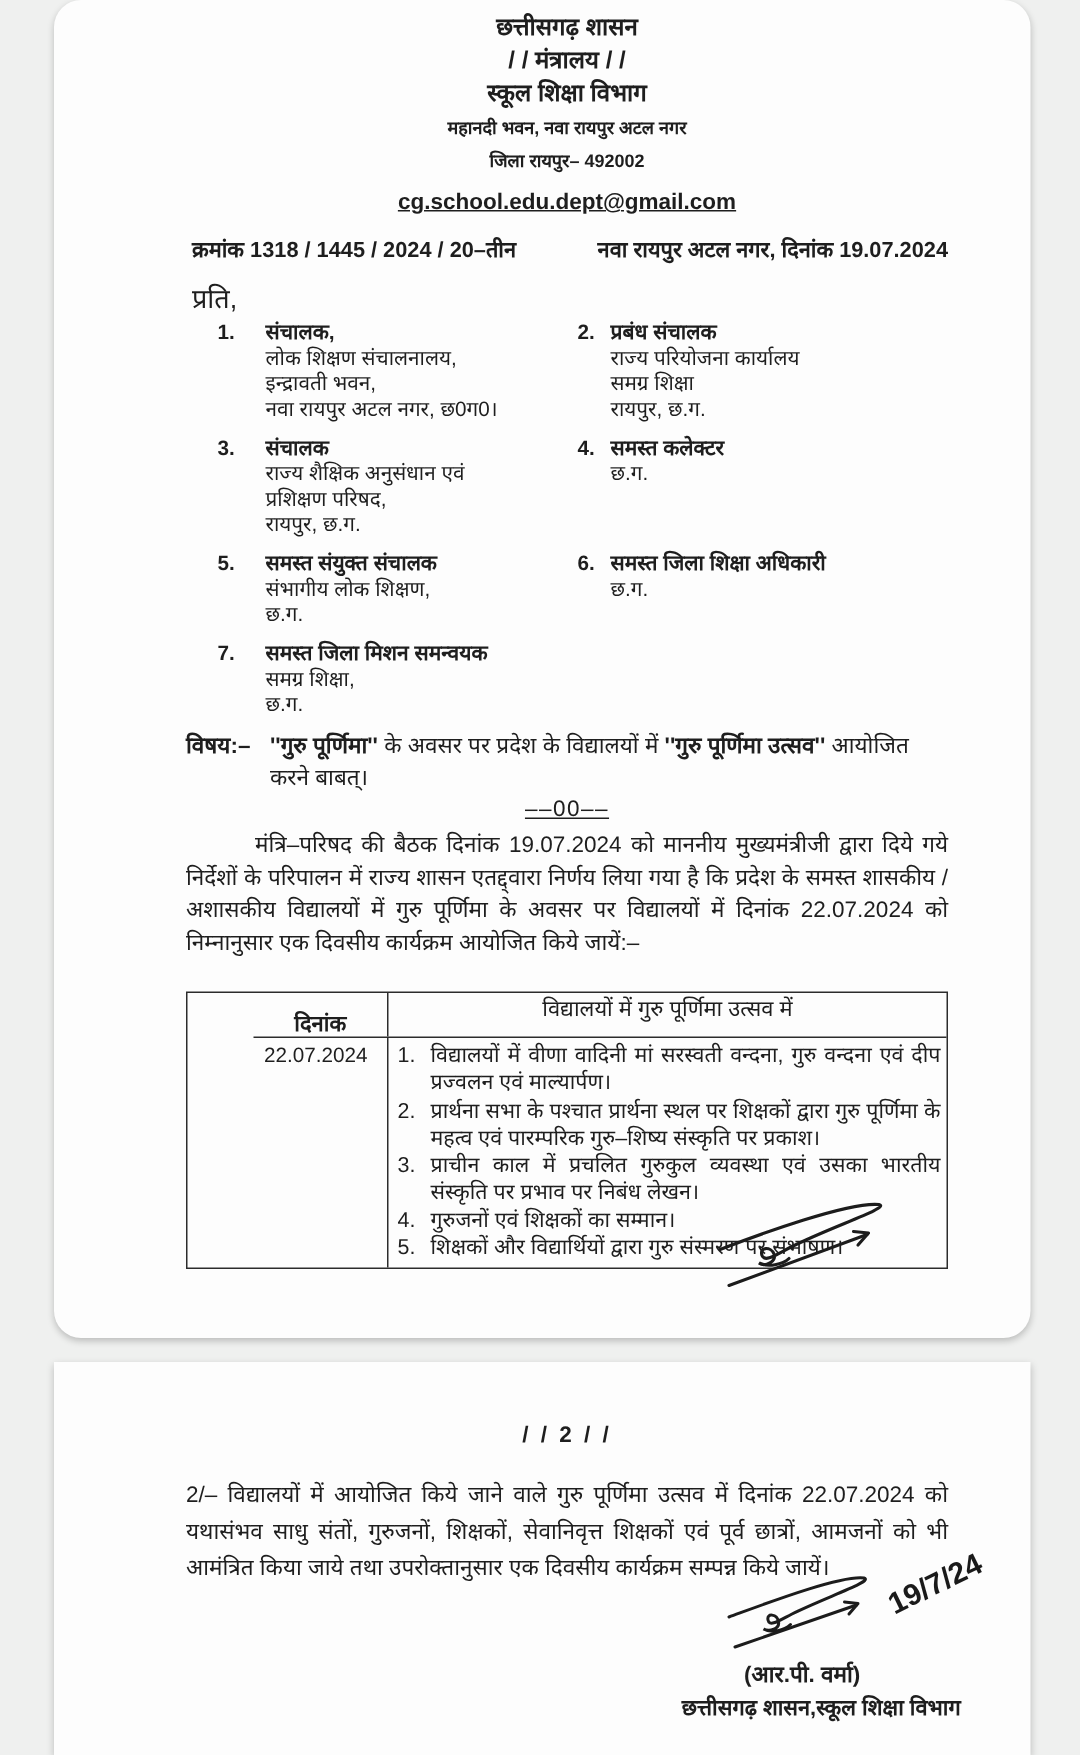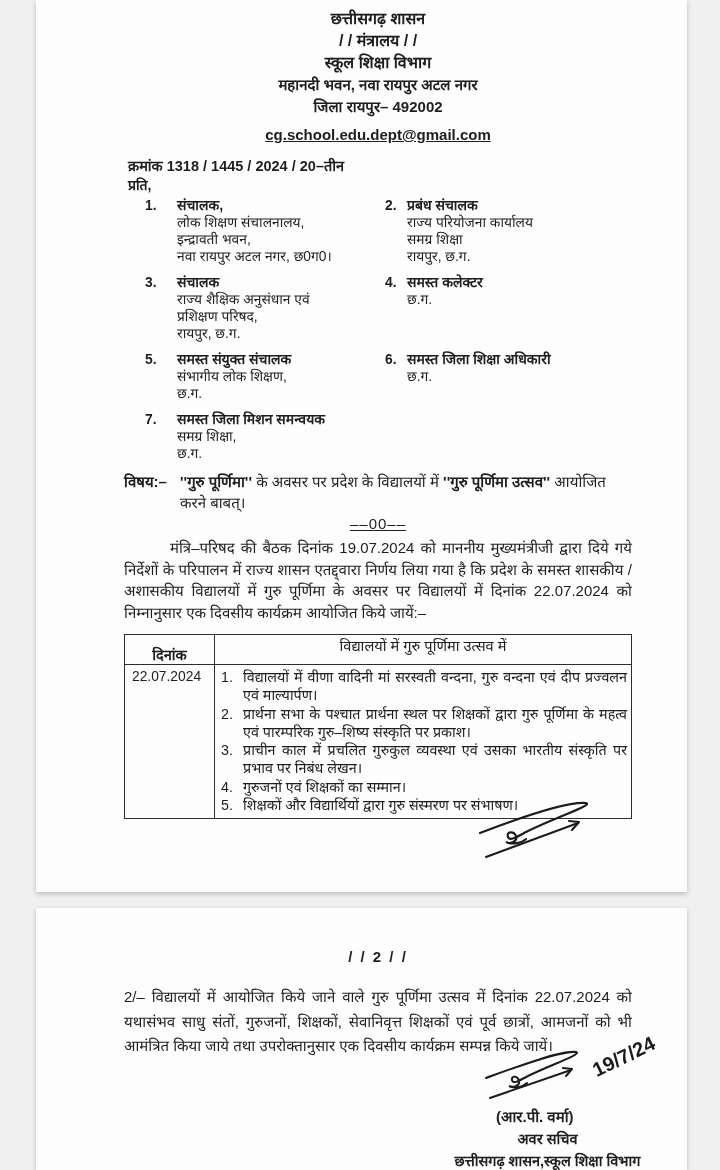--- a/index.html
+++ b/index.html
@@ -11,48 +11,48 @@
     position:relative;
     overflow:hidden;
   }
   .page {
     position:absolute;
     left:36px;
     width:651px;
     background:#fdfdfd;
     box-shadow:0 2px 5px rgba(0,0,0,0.22);
   }
-  #page1 { top:0; height:892px; }
+  #page1 { top:0; height:892px;border-radius:18px; }
   #page2 { top:908px; height:262px; }
   .content { padding:8px 55px 0 88px; }
   .content2 { padding:40px 55px 0 88px; }
 
   .doc-header { text-align:center; line-height:22px; }
   .doc-header .h-line { font-weight:700; font-size:16px; }
-  .doc-header .h-line.small { font-size:15px; }
+  .doc-header .h-line.small { font-size:12px; }
   .doc-header .h-email { font-weight:700; font-size:15px; text-decoration:underline; margin-top:6px; }
 
   .ref-row { display:flex; justify-content:space-between; margin-top:9px; margin-left:4px; font-size:14.5px; font-weight:700; }
-  .to-label { margin-left:4px; margin-top:0; font-size:14px; font-weight:700; }
+  .to-label { margin-left:4px; margin-top:11px; font-size:18px; font-weight:400; }
 
   .recipients { display:grid; grid-template-columns:240px 1fr; margin-left:21px; margin-top:3px; row-gap:9px; }
   .recipient { display:flex; font-size:13.8px; line-height:17px; }
   .recipient .num { width:32px; flex:0 0 32px; font-weight:700; }
   .recipient.c2 .num { width:22px; flex:0 0 22px; }
   .recipient .lines .t { font-weight:700; font-size:14px; }
 
   .subject-row { display:flex; margin-top:9px; font-size:15px; line-height:21px; }
   .subject-row .s-label { width:56px; flex:0 0 56px; font-weight:700; }
   .subject-row .s-bold { font-weight:700; }
 
   .separator { text-align:center; font-size:15px; margin-top:2px; letter-spacing:1px;text-decoration:underline; }
 
   .para { margin-top:5px; font-size:15px; line-height:21.5px; text-align:justify; text-indent:46px; }
 
-  .doc-table { border:1.6px solid #2c2c2c; margin-top:11px; font-size:14.3px; }
+  .doc-table { border:1.6px solid #2c2c2c; margin-top:22px; font-size:14.3px;padding-left:44px; }
   .t-row { display:flex; }
   .t-c1 { width:90px; flex:0 0 90px; border-right:1.4px solid #2c2c2c; text-align:center; }
   .t-c2 { flex:1; }
   .t-head { border-bottom:1.4px solid #2c2c2c; }
   .t-head .t-c1 { font-weight:700; padding-top:9px; font-size:14.6px; }
   .t-head .t-c2 { font-weight:400; text-align:center; line-height:19px; padding:2px 0 3px; font-size:14.6px; }
   .t-body .t-c1 { text-align:left; padding:4px 2px 0 7px; font-size:13.8px; }
   .t-body .t-c2 { padding:3px 4px 4px 6px; }
   .t-item { display:flex; line-height:18.3px; }
   .t-item .inum { width:22px; flex:0 0 22px; text-align:left; }
@@ -82,20 +82,21 @@
       <div class="h-line">छत्तीसगढ़ शासन</div>
       <div class="h-line">/ / मंत्रालय / /</div>
       <div class="h-line">स्कूल शिक्षा विभाग</div>
       <div class="h-line small">महानदी भवन, नवा रायपुर अटल नगर</div>
       <div class="h-line small">जिला रायपुर– 492002</div>
       <div class="h-email">cg.school.edu.dept@gmail.com</div>
     </div>
 
     <div class="ref-row">
       <span>क्रमांक 1318 / 1445 / 2024 / 20–तीन</span>
+      <span>नवा रायपुर अटल नगर, दिनांक 19.07.2024</span>
     </div>
 
     <div class="to-label">प्रति,</div>
 
     <div class="recipients">
       <div class="recipient">
         <span class="num">1.</span>
         <div class="lines">
           <div class="t">संचालक,</div>
           <div>लोक शिक्षण संचालनालय,</div>
@@ -215,16 +216,15 @@
     <svg width="120" height="58" viewBox="0 0 120 58">
       <path d="M10 32 C 32 24, 84 4, 100 6 C 107 8, 74 19, 52 30 C 44 34, 37 39, 36 34 C 35 29, 42 30, 43 35 C 44 40, 37 42, 33 40 C 38 43, 47 41, 51 37" fill="none" stroke="#1c1c1c" stroke-width="2" stroke-linecap="round"></path>
       <path d="M14 52 L 95 24" fill="none" stroke="#1c1c1c" stroke-width="2" stroke-linecap="round"></path>
       <path d="M87 22 L 96 23 L 90 30" fill="none" stroke="#1c1c1c" stroke-width="2" stroke-linecap="round" stroke-linejoin="round"></path>
     </svg>
     <span class="hand-date">19/7/24</span>
   </div>
 
   <div class="sign-block">
     <div class="sign-name">(आर.पी. वर्मा)</div>
-    <div class="sign-title">अवर सचिव</div>
     <div class="sign-dept">छत्तीसगढ़ शासन,स्कूल शिक्षा विभाग</div>
   </div>
 </div>
 
 </body></html>

